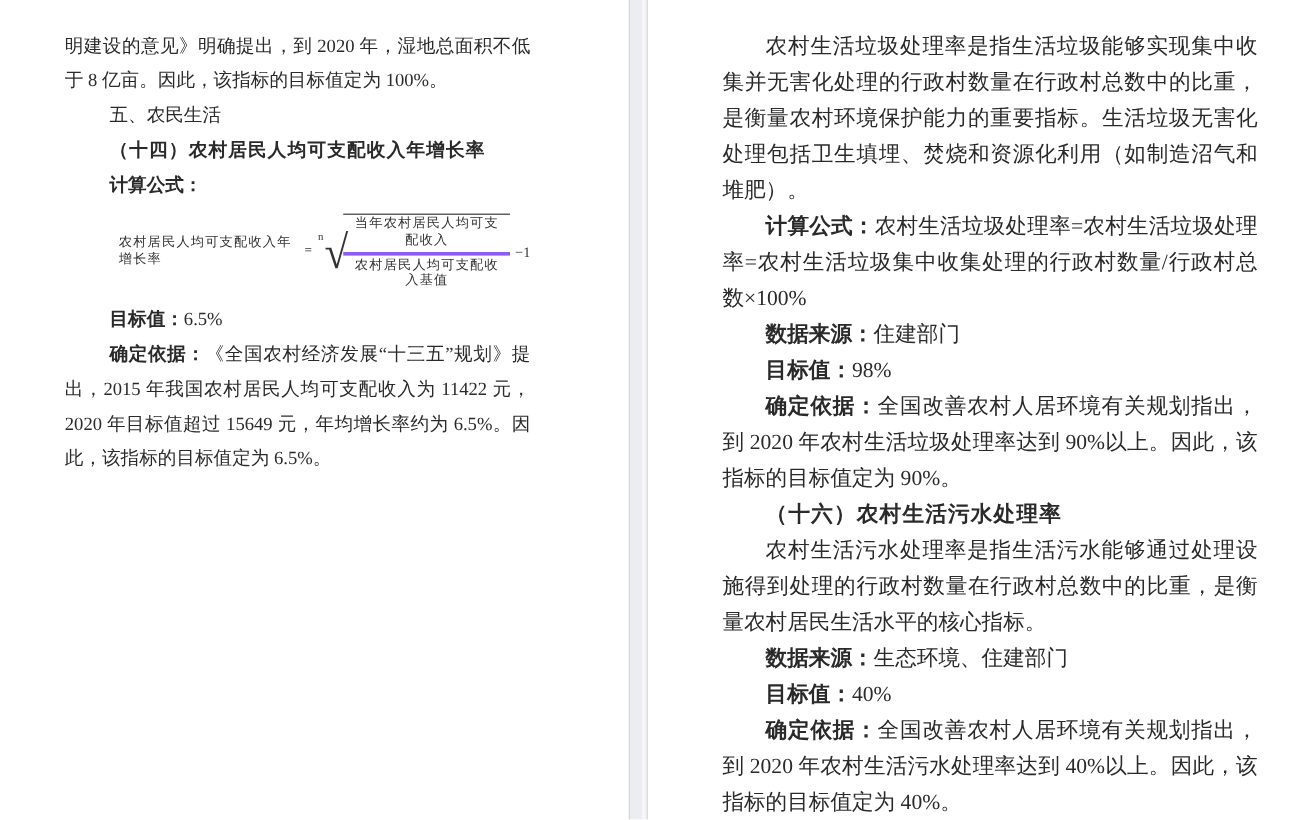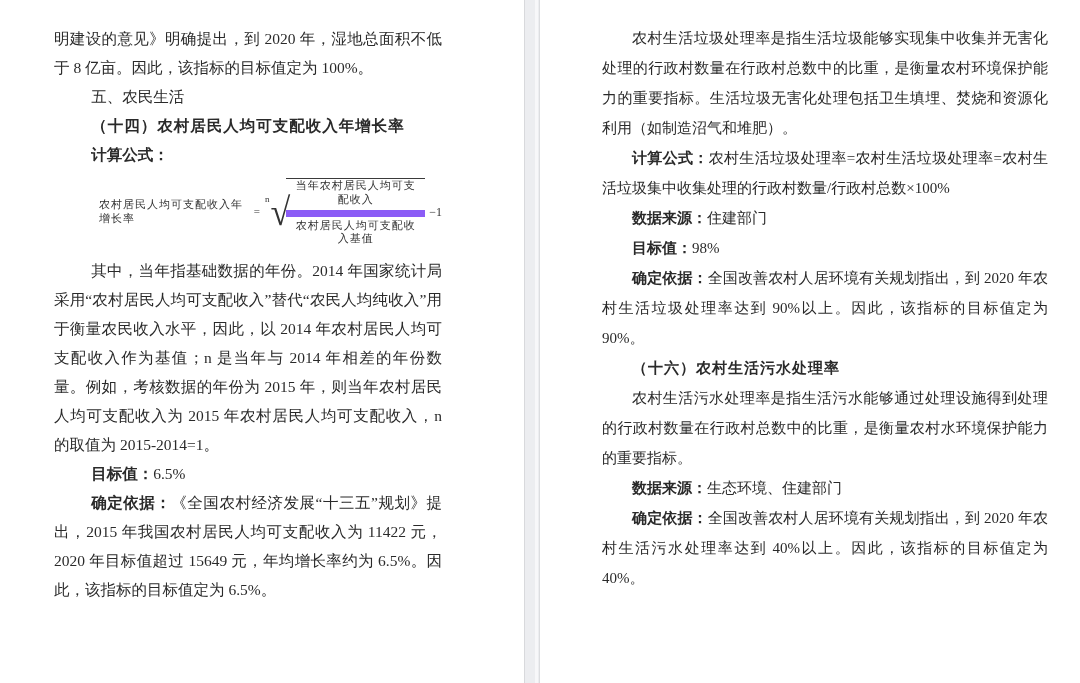--- a/index.html
+++ b/index.html
@@ -5,21 +5,21 @@
   html,body{margin:0;padding:0;}
   body{
     width:1080px;height:683px;overflow:hidden;position:relative;
     background:#ffffff;
     font-family:"Liberation Serif","DejaVu Serif",serif;
     color:#2a2a2a;
   }
   .viewer{position:absolute;inset:0;}
   .page{position:absolute;top:0;height:683px;background:#ffffff;box-sizing:border-box;text-align:justify;}
   .page-left{left:0;width:468px;padding:24px 72px 0 8px;font-size:15.5px;line-height:29px;margin-left:46px;}
-  .page-right{left:540px;width:540px;padding:23px 32px 0 62px;font-size:15px;line-height:30px;}
+  .page-right{left:540px;width:540px;padding:23px 32px 0 62px;font-size:18px;line-height:30px;}
   .gutter{
     position:absolute;left:524px;top:0;width:16px;height:683px;
     background:#ecedf0;border-left:1px solid #d8d9dc;border-right:1px solid #dcddE0;
     box-sizing:border-box;
   }
   .gutter::after{content:"";position:absolute;right:1px;top:0;bottom:0;width:3px;background:#f7f7f9;}
   .p{margin:0;text-indent:2.4em;}
   .page-right .p{text-indent:2em;}
   .p.noindent{text-indent:0;}
   .lbl{font-weight:700;}
@@ -31,21 +31,21 @@
     text-align:left;
   }
   .f-lhs{letter-spacing:1px;}
   .f-eq{margin:0 5px 0 4px;}
   .f-idx{font-size:9px;transform:translateY(-12px);display:inline-block;margin-right:1px;}
   .f-rad{
     font-size:36px;line-height:34px;font-weight:400;
     transform:scaleY(1.08);margin-right:-4px;
   }
   .f-frac{display:inline-flex;flex-direction:column;text-align:center;border-top:1.3px solid #3a3a3a;}
-  .f-num{border-bottom:7px solid #8b5cf6;padding:1px 5px 2px 5px;letter-spacing:1px;font-family:Liberation Mono, monospace;}
+  .f-num{border-bottom:3px solid #8b5cf6;padding:1px 5px 2px 5px;letter-spacing:1px;}
   .f-den{padding:2px 5px 0 5px;letter-spacing:1px;}
   .f-tail{margin-left:4px;font-size:12px;}
 </style>
 </head>
 <body>
 
 <div class="viewer">
 
   <div class="page page-left">
     <p class="p noindent">明建设的意见》明确提出，到 2020 年，湿地总面积不低于 8 亿亩。因此，该指标的目标值定为 100%。</p>
@@ -58,33 +58,33 @@
       <span class="f-eq">=</span>
       <span class="f-idx">n</span>
       <span class="f-rad">√</span>
       <span class="f-frac">
         <span class="f-num">当年农村居民人均可支配收入</span>
         <span class="f-den">农村居民人均可支配收入基值</span>
       </span>
       <span class="f-tail">−1</span>
     </div>
 
-    <p class="p">其中，当年指基础数据的年份。2014 年国家统计局采用“农村居民人均可支配收入”替代“农民人均纯收入”用于衡量农民收入水平，因此，以 2014 年农村居民人均可支配收入作为基值；n 是当年与 2014 年相差的年份数量。例如，考核数据的年份为 2015 年，则当年农村居民人均可支配收入为 2015 年农村居民人均可支配收入，n 的取值为 2015-2014=1。</p>
     <p class="p"><span class="lbl">目标值：</span><span>6.5%</span></p>
     <p class="p"><span class="lbl">确定依据：</span><span>《全国农村经济发展“十三五”规划》提出，2015 年我国农村居民人均可支配收入为 11422 元，2020 年目标值超过 15649 元，年均增长率约为 6.5%。因此，该指标的目标值定为 6.5%。</span></p>
 
   </div>
 
   <div class="gutter"></div>
 
   <div class="page page-right">
     <p class="p">农村生活垃圾处理率是指生活垃圾能够实现集中收集并无害化处理的行政村数量在行政村总数中的比重，是衡量农村环境保护能力的重要指标。生活垃圾无害化处理包括卫生填埋、焚烧和资源化利用（如制造沼气和堆肥）。</p>
     <p class="p"><span class="lbl">计算公式：</span><span>农村生活垃圾处理率=农村生活垃圾处理率=农村生活垃圾集中收集处理的行政村数量/行政村总数×100%</span></p>
     <p class="p"><span class="lbl">数据来源：</span><span>住建部门</span></p>
     <p class="p"><span class="lbl">目标值：</span><span>98%</span></p>
     <p class="p"><span class="lbl">确定依据：</span><span>全国改善农村人居环境有关规划指出，到 2020 年农村生活垃圾处理率达到 90%以上。因此，该指标的目标值定为 90%。</span></p>
     <p class="p kai">（十六）农村生活污水处理率</p>
-    <p class="p">农村生活污水处理率是指生活污水能够通过处理设施得到处理的行政村数量在行政村总数中的比重，是衡量农村水环境保护能力的重要指标。</p>
+    <p class="p">农村生活污水处理率是指生活污水能够通过处理设施得到处理的行政村数量在行政村总数中的比重，是衡量农村居民生活水平的核心指标。</p>
     <p class="p"><span class="lbl">数据来源：</span><span>生态环境、住建部门</span></p>
+    <p class="p"><span class="lbl">目标值：</span><span>40%</span></p>
     <p class="p"><span class="lbl">确定依据：</span><span>全国改善农村人居环境有关规划指出，到 2020 年农村生活污水处理率达到 40%以上。因此，该指标的目标值定为 40%。</span></p>
   </div>
 
 </div>
 
 </body></html>

